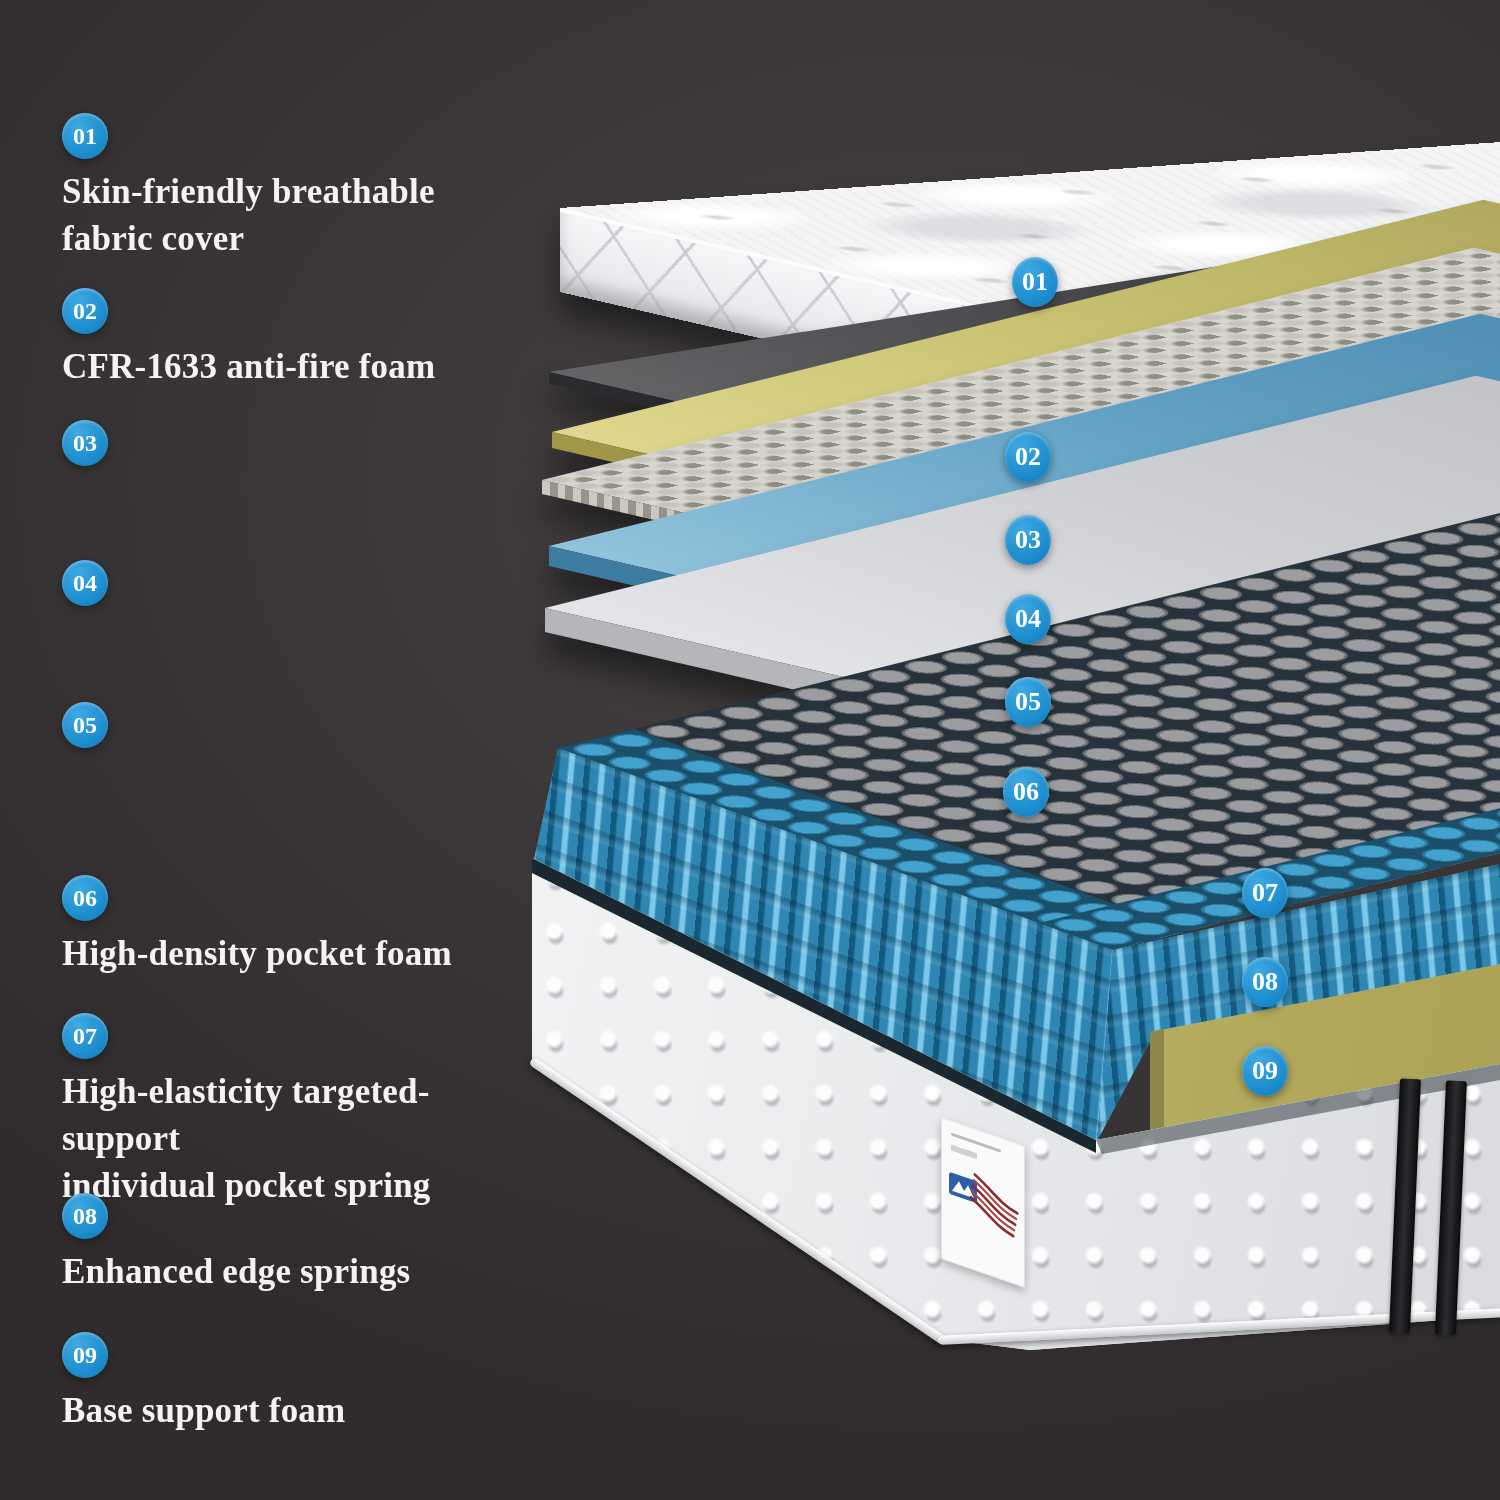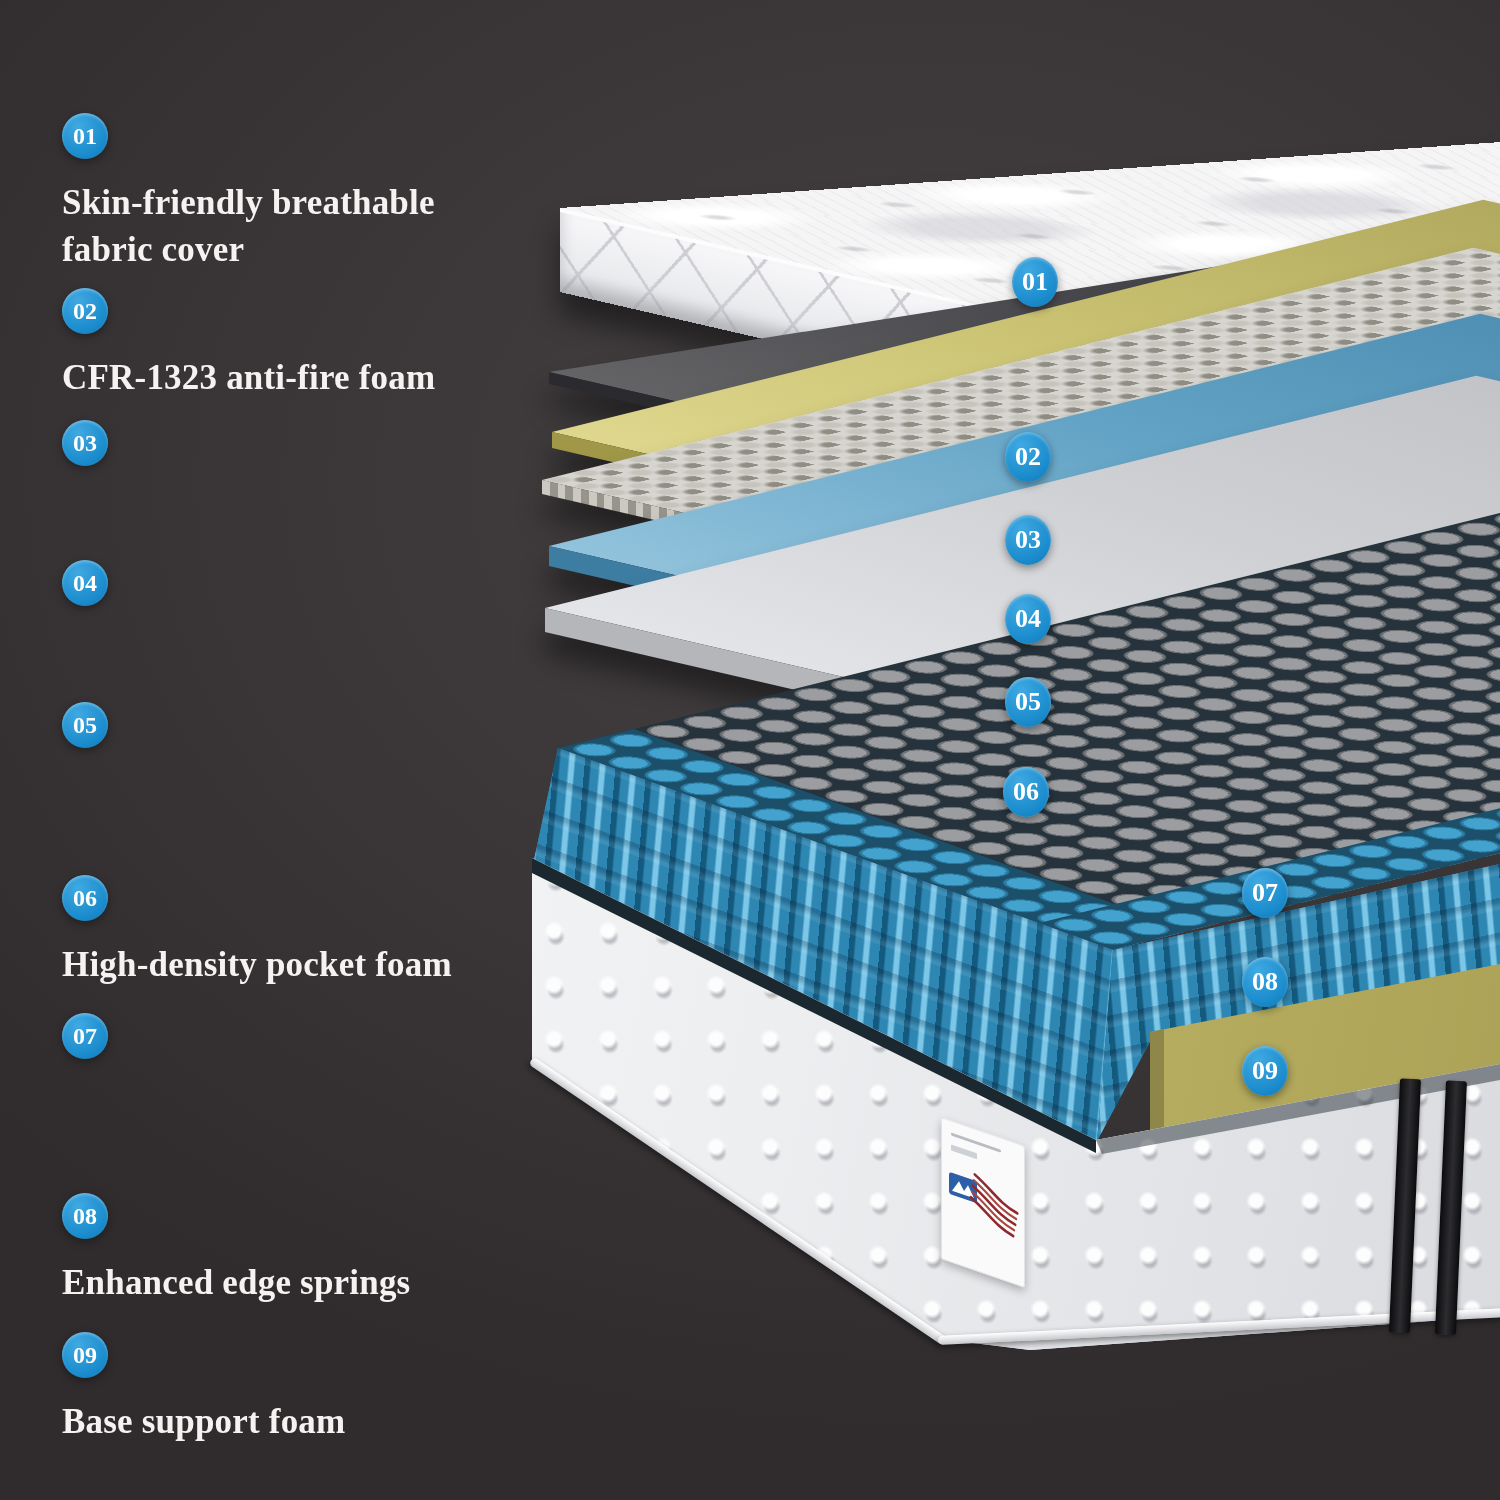--- a/index.html
+++ b/index.html
@@ -6,21 +6,21 @@
   #root{position:relative;width:1500px;height:1500px;overflow:hidden;
         background:radial-gradient(1250px 950px at 62% 32%, #454142 0%, #3a3637 55%, #302c2d 100%);
         font-family:"Liberation Serif", serif;}
   
   .legend{position:absolute;left:0;top:0;width:540px;height:1500px;}
   .item{position:absolute;left:62px;}
   .lbadge{width:46px;height:46px;border-radius:50%;
           background:radial-gradient(circle at 35% 28%, #3fa9e2 0%, #1b8ccd 65%, #1478b4 100%);
           color:#fff;font:700 24px/46px "Liberation Serif",serif;text-align:center;
           box-shadow:inset 0 2px 3px rgba(255,255,255,.3), 0 3px 8px rgba(0,0,0,.35);}
-  .ltext{margin-top:20px;color:#f4f3f1;font:600 35px/47px "Liberation Serif",serif;
+  .ltext{margin-top:9px;color:#f4f3f1;font:600 35px/47px "Liberation Serif",serif;
          white-space:pre-line;letter-spacing:.2px;}
   
   .surf{position:absolute;left:0;top:0;transform-origin:0 0;}
   .layer{position:absolute;inset:0;}
   .sh{filter:drop-shadow(0 22px 14px rgba(0,0,0,0.45));}
   .clip{position:absolute;inset:0;}
   
   .m1top{width:1010px;height:552px;transform:matrix(0.998,-0.070,0.974,0.225,560,208);
      background-color:#f5f5f6;
      background-image:
@@ -221,37 +221,39 @@
   </div>
 
   <div class="legend">
     <div class="item" style="top:113px;">
       <div class="lbadge">01</div>
       <div class="ltext">Skin-friendly breathable
 fabric cover</div>
     </div>
     <div class="item" style="top:288px;">
       <div class="lbadge">02</div>
-      <div class="ltext">CFR-1323 anti-fire foam</div>
+      <div class="ltext">CFR-1633 anti-fire foam</div>
     </div>
     <div class="item" style="top:420px;">
       <div class="lbadge">03</div>
     </div>
     <div class="item" style="top:560px;">
       <div class="lbadge">04</div>
     </div>
     <div class="item" style="top:702px;">
       <div class="lbadge">05</div>
     </div>
     <div class="item" style="top:875px;">
       <div class="lbadge">06</div>
       <div class="ltext">High-density pocket foam</div>
     </div>
     <div class="item" style="top:1013px;">
       <div class="lbadge">07</div>
+      <div class="ltext">High-elasticity targeted-support
+individual pocket spring</div>
     </div>
     <div class="item" style="top:1193px;">
       <div class="lbadge">08</div>
       <div class="ltext">Enhanced edge springs</div>
     </div>
     <div class="item" style="top:1332px;">
       <div class="lbadge">09</div>
       <div class="ltext">Base support foam</div>
     </div>
   </div>

